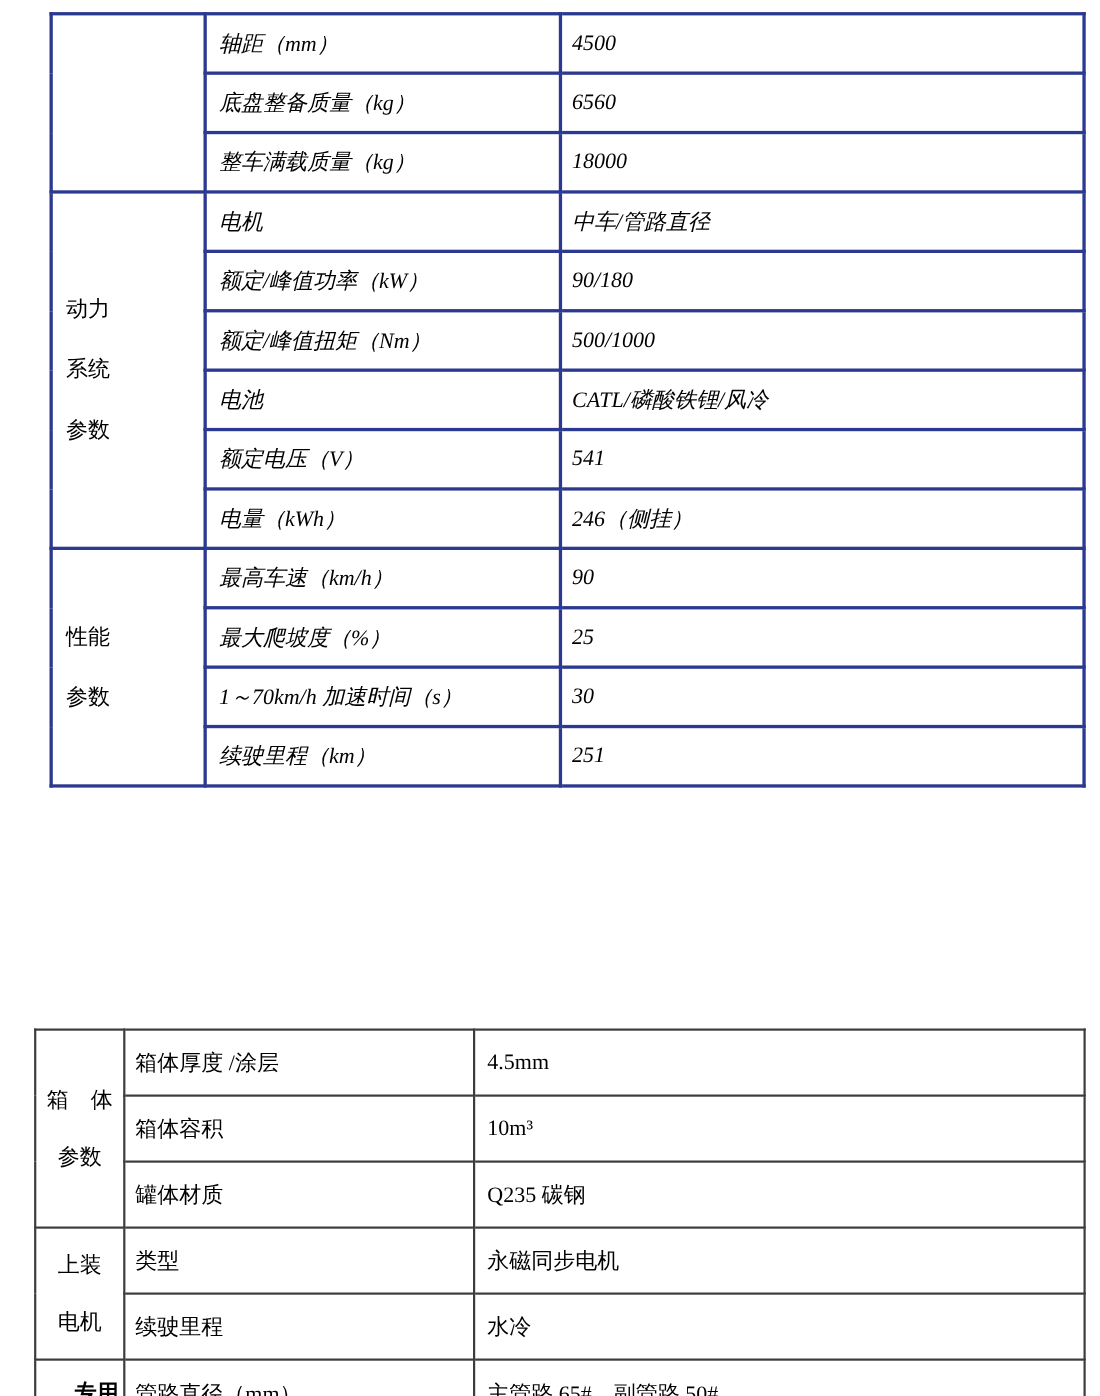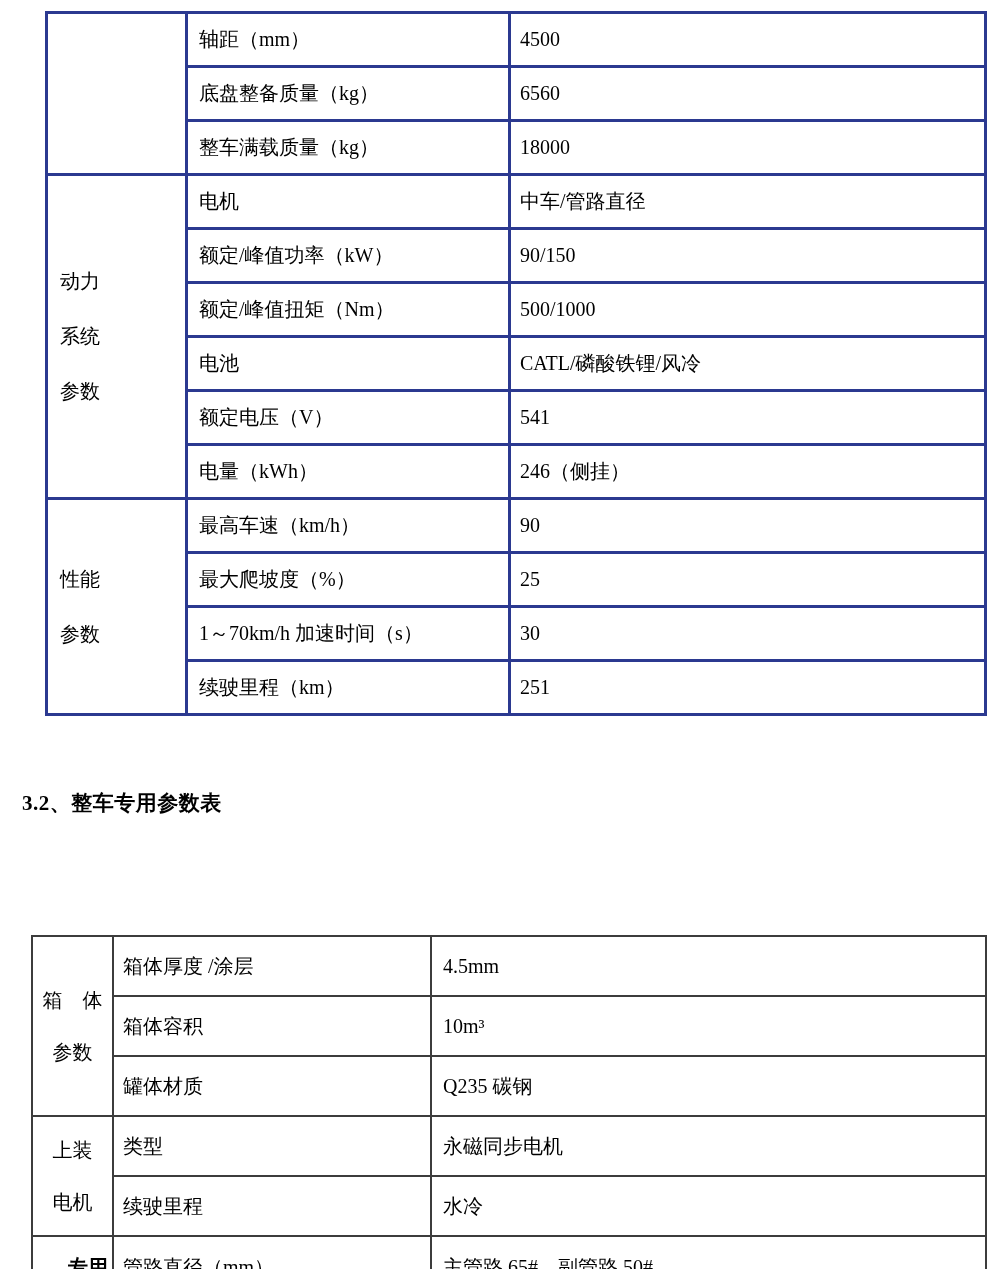--- a/index.html
+++ b/index.html
@@ -23,21 +23,21 @@
     table-layout: fixed;
   }
   table.t1 td {
     border: 3px solid #2b3990;
     font-size: 20px;
     vertical-align: middle;
     padding: 0;
     overflow: hidden;
     white-space: nowrap;
   }
-  table.t1 td.row-cell { height: 51px; }
+  table.t1 td.row-cell { height: 51px; font-style: italic; }
   table.t1 td.label-cell { padding-left: 11px; }
   table.t1 td.value-cell { padding-left: 9px; }
   table.t1 td.group-cell { padding-left: 12px; }
   table.t1 .gline { line-height: 55px; height: 55px; }
 
   
   .section-heading {
     position: absolute;
     left: 22px;
     top: 789px;
@@ -104,21 +104,21 @@
         <td class="group-cell" rowspan="6">
           <div class="gline">动力</div>
           <div class="gline">系统</div>
           <div class="gline">参数</div>
         </td>
         <td class="row-cell label-cell">电机</td>
         <td class="row-cell value-cell">中车/管路直径</td>
       </tr>
       <tr>
         <td class="row-cell label-cell">额定/峰值功率（kW）</td>
-        <td class="row-cell value-cell">90/150</td>
+        <td class="row-cell value-cell">90/180</td>
       </tr>
       <tr>
         <td class="row-cell label-cell">额定/峰值扭矩（Nm）</td>
         <td class="row-cell value-cell">500/1000</td>
       </tr>
       <tr>
         <td class="row-cell label-cell">电池</td>
         <td class="row-cell value-cell">CATL/磷酸铁锂/风冷</td>
       </tr>
       <tr>
@@ -145,21 +145,20 @@
         <td class="row-cell label-cell">1～70km/h 加速时间（s）</td>
         <td class="row-cell value-cell">30</td>
       </tr>
       <tr>
         <td class="row-cell label-cell">续驶里程（km）</td>
         <td class="row-cell value-cell">251</td>
       </tr>
     </tbody>
   </table>
 
-  <div class="section-heading">3.2、整车专用参数表</div>
 
   <table class="t2">
     <colgroup>
       <col style="width:81px">
         <col style="width:318px">
         <col style="width:555px">
     </colgroup>
     <tbody>
       <tr>
         <td class="group-cell" rowspan="3">

